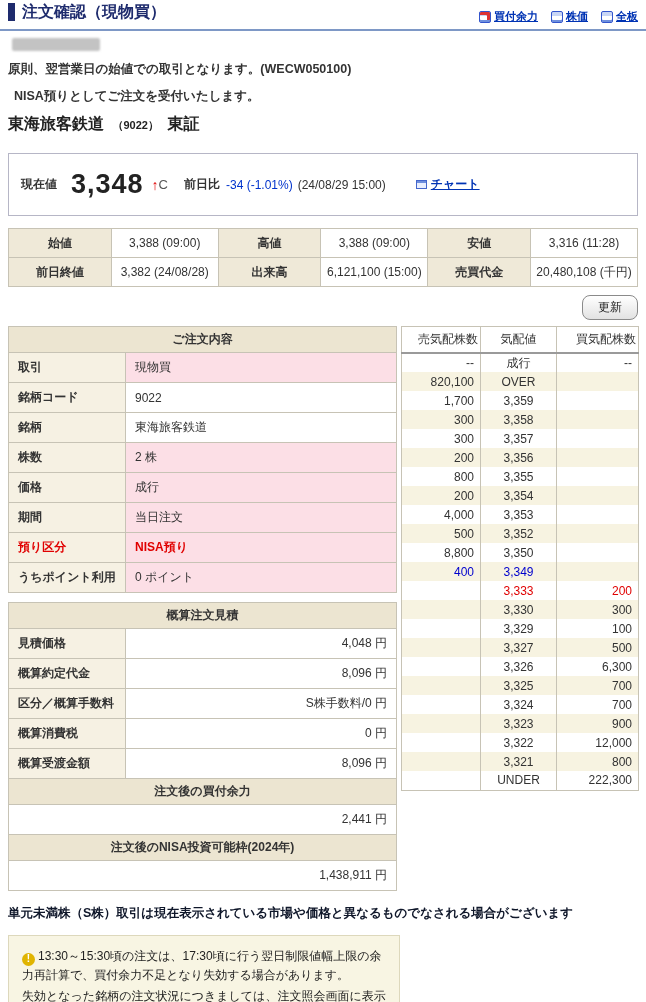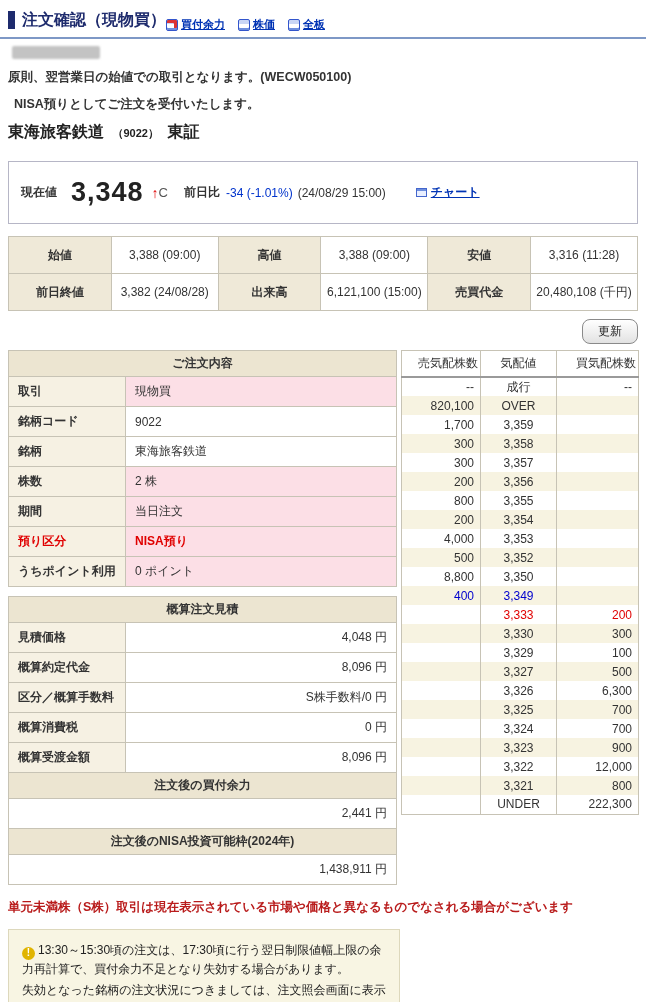--- a/index.html
+++ b/index.html
@@ -1,20 +1,20 @@
 <!DOCTYPE html>
 <html><head>
 <meta charset="utf-8">
 <style>
   * { box-sizing: border-box; margin: 0; padding: 0; }
   html,body { width:646px; background:#fff; }
   body { font-family:"Liberation Sans","DejaVu Sans",sans-serif; font-size:12px; color:#333; }
 
   
-  .topbar { display:flex; justify-content:flex-start; align-items:center; padding:8px 8px 5px 8px; }
+  .topbar { display:flex; justify-content:space-between; align-items:center; padding:0 8px 5px 8px; }
   .page-title { font-size:16px; font-weight:bold; color:#1e2b6d; border-left:7px solid #1e2b6d; padding-left:7px; line-height:1.15; }
   .top-links { display:flex; gap:13px; font-size:11px; font-weight:bold; }
   .top-links a { color:#0033b4; text-decoration:underline; display:flex; align-items:center; gap:3px; cursor:pointer;margin-top:9px; }
   .doc-icon { display:inline-block; width:12px; height:12px; border:1px solid #3355cc; border-radius:2px;
               background:#fff linear-gradient(180deg,#c9d6f5 0 4px,transparent 4px); box-shadow:inset 0 -2px 0 #6e8fdd; }
   .doc-icon.red { box-shadow:inset 0 -2px 0 #6e8fdd, inset -3px 3px 0 #d33; }
   .hr-blue { border:none; border-top:2px solid #7e98c6; margin:0; }
 
   .redacted { width:88px; height:13px; background:#c3c3c3; border-radius:2px; filter:blur(1.2px); margin:7px 0 4px 12px; }
   .msg1 { font-weight:bold; color:#333; padding:6px 8px 0 8px; font-size:12.5px; }
@@ -30,21 +30,21 @@
   .quote-box .asuf { color:#555; font-size:13px; margin-right:16px; }
   .quote-box .chg-l { font-weight:bold; margin-right:6px; }
   .quote-box .chg { color:#0033cc; margin-right:5px; }
   .quote-box .time { color:#333; }
   .chart-link { margin-left:30px; color:#0033b4; font-weight:bold; text-decoration:underline; display:flex; align-items:center; gap:4px; cursor:pointer; }
   .win-icon { display:inline-block; width:11px; height:9px; border:1px solid #4466cc; background:#e9efff; box-shadow:inset 0 2px 0 #6e8fdd; }
 
   
   table { border-collapse:collapse; }
   .stats { margin:0 8px; width:630px; font-size:12px; }
-  .stats td { border:1px solid #c7c3b5; height:37px; text-align:center; padding:2px 4px; }
+  .stats td { border:1px solid #c7c3b5; height:29px; text-align:center; padding:2px 4px; }
   .stats .lbl { background:#efe9d8; font-weight:bold; width:103px; }
   .stats .val { background:#fff; width:107px; }
 
   .refresh-row { text-align:right; margin:8px 8px 6px 8px; }
   .btn-plain { padding:3px 15px; font-size:12px; color:#222; border:1px solid #8a8a8a; border-radius:8px;
                background:linear-gradient(#ffffff,#e2e2e2); cursor:pointer; }
 
   
   .main { display:flex; margin:2px 8px 0 8px; align-items:flex-start; }
   .left-col { width:389px; }
@@ -53,21 +53,21 @@
   .panel { width:100%; font-size:12px; }
   .panel th.section { background:#ece5d1; font-weight:bold; text-align:center; padding:4px 4px; border:1px solid #c7c3b5; }
   .panel td { border:1px solid #c7c3b5; padding:6px 9px; background:#fff; }
   .panel td.lbl { background:#f6f1e3; font-weight:bold; width:117px; }
   .panel td.pink { background:#fcdfe6; }
   .panel .redtxt { color:#e00000; font-weight:bold; }
   .panel td.num { text-align:right; }
   .est { margin-top:9px; }
 
   
-  .warning { margin:13px 8px 0 8px; width:592px; color:#b91c1c; font-weight:bold; font-size:12.5px; line-height:1.45; }
+  .warning { margin:13px 8px 0 8px; width:592px; color:#0f172a; font-weight:bold; font-size:12.5px; line-height:1.45; }
   .notes-box { margin:13px 8px 0 8px; width:392px; background:#f8f5e3; border:1px solid #ddd8bc; padding:11px 13px 13px 13px; line-height:1.6; color:#222; }
   .warn-icon { display:inline-flex; width:13px; height:13px; border-radius:50%; background:#e0b400; color:#fff; font-weight:bold;
                font-size:10px; align-items:center; justify-content:center; margin-right:3px; vertical-align:-2px; }
   .note-line { margin-bottom:1px; }
 
   
   .ob { width:237px; border:1px solid #c7c3b5; font-size:12px; table-layout:fixed; }
   .ob th { font-weight:normal; color:#333; padding:4px 2px; border-bottom:2px solid #9a9a9a; background:#fff; }
   .ob td, .ob th { border-left:1px solid #c7c3b5; }
   .ob td:first-child, .ob th:first-child { border-left:none; }
@@ -169,20 +169,24 @@
           </tr>
           <tr>
             <td class="lbl">銘柄</td>
             <td>東海旅客鉄道</td>
           </tr>
           <tr>
             <td class="lbl">株数</td>
             <td class="pink">2 株</td>
           </tr>
           <tr>
+            <td class="lbl">価格</td>
+            <td class="pink">成行</td>
+          </tr>
+          <tr>
             <td class="lbl">期間</td>
             <td class="pink">当日注文</td>
           </tr>
           <tr>
             <td class="lbl redtxt">預り区分</td>
             <td class="pink redtxt">NISA預り</td>
           </tr>
           <tr>
             <td class="lbl">うちポイント利用</td>
             <td class="pink">0 ポイント</td>

